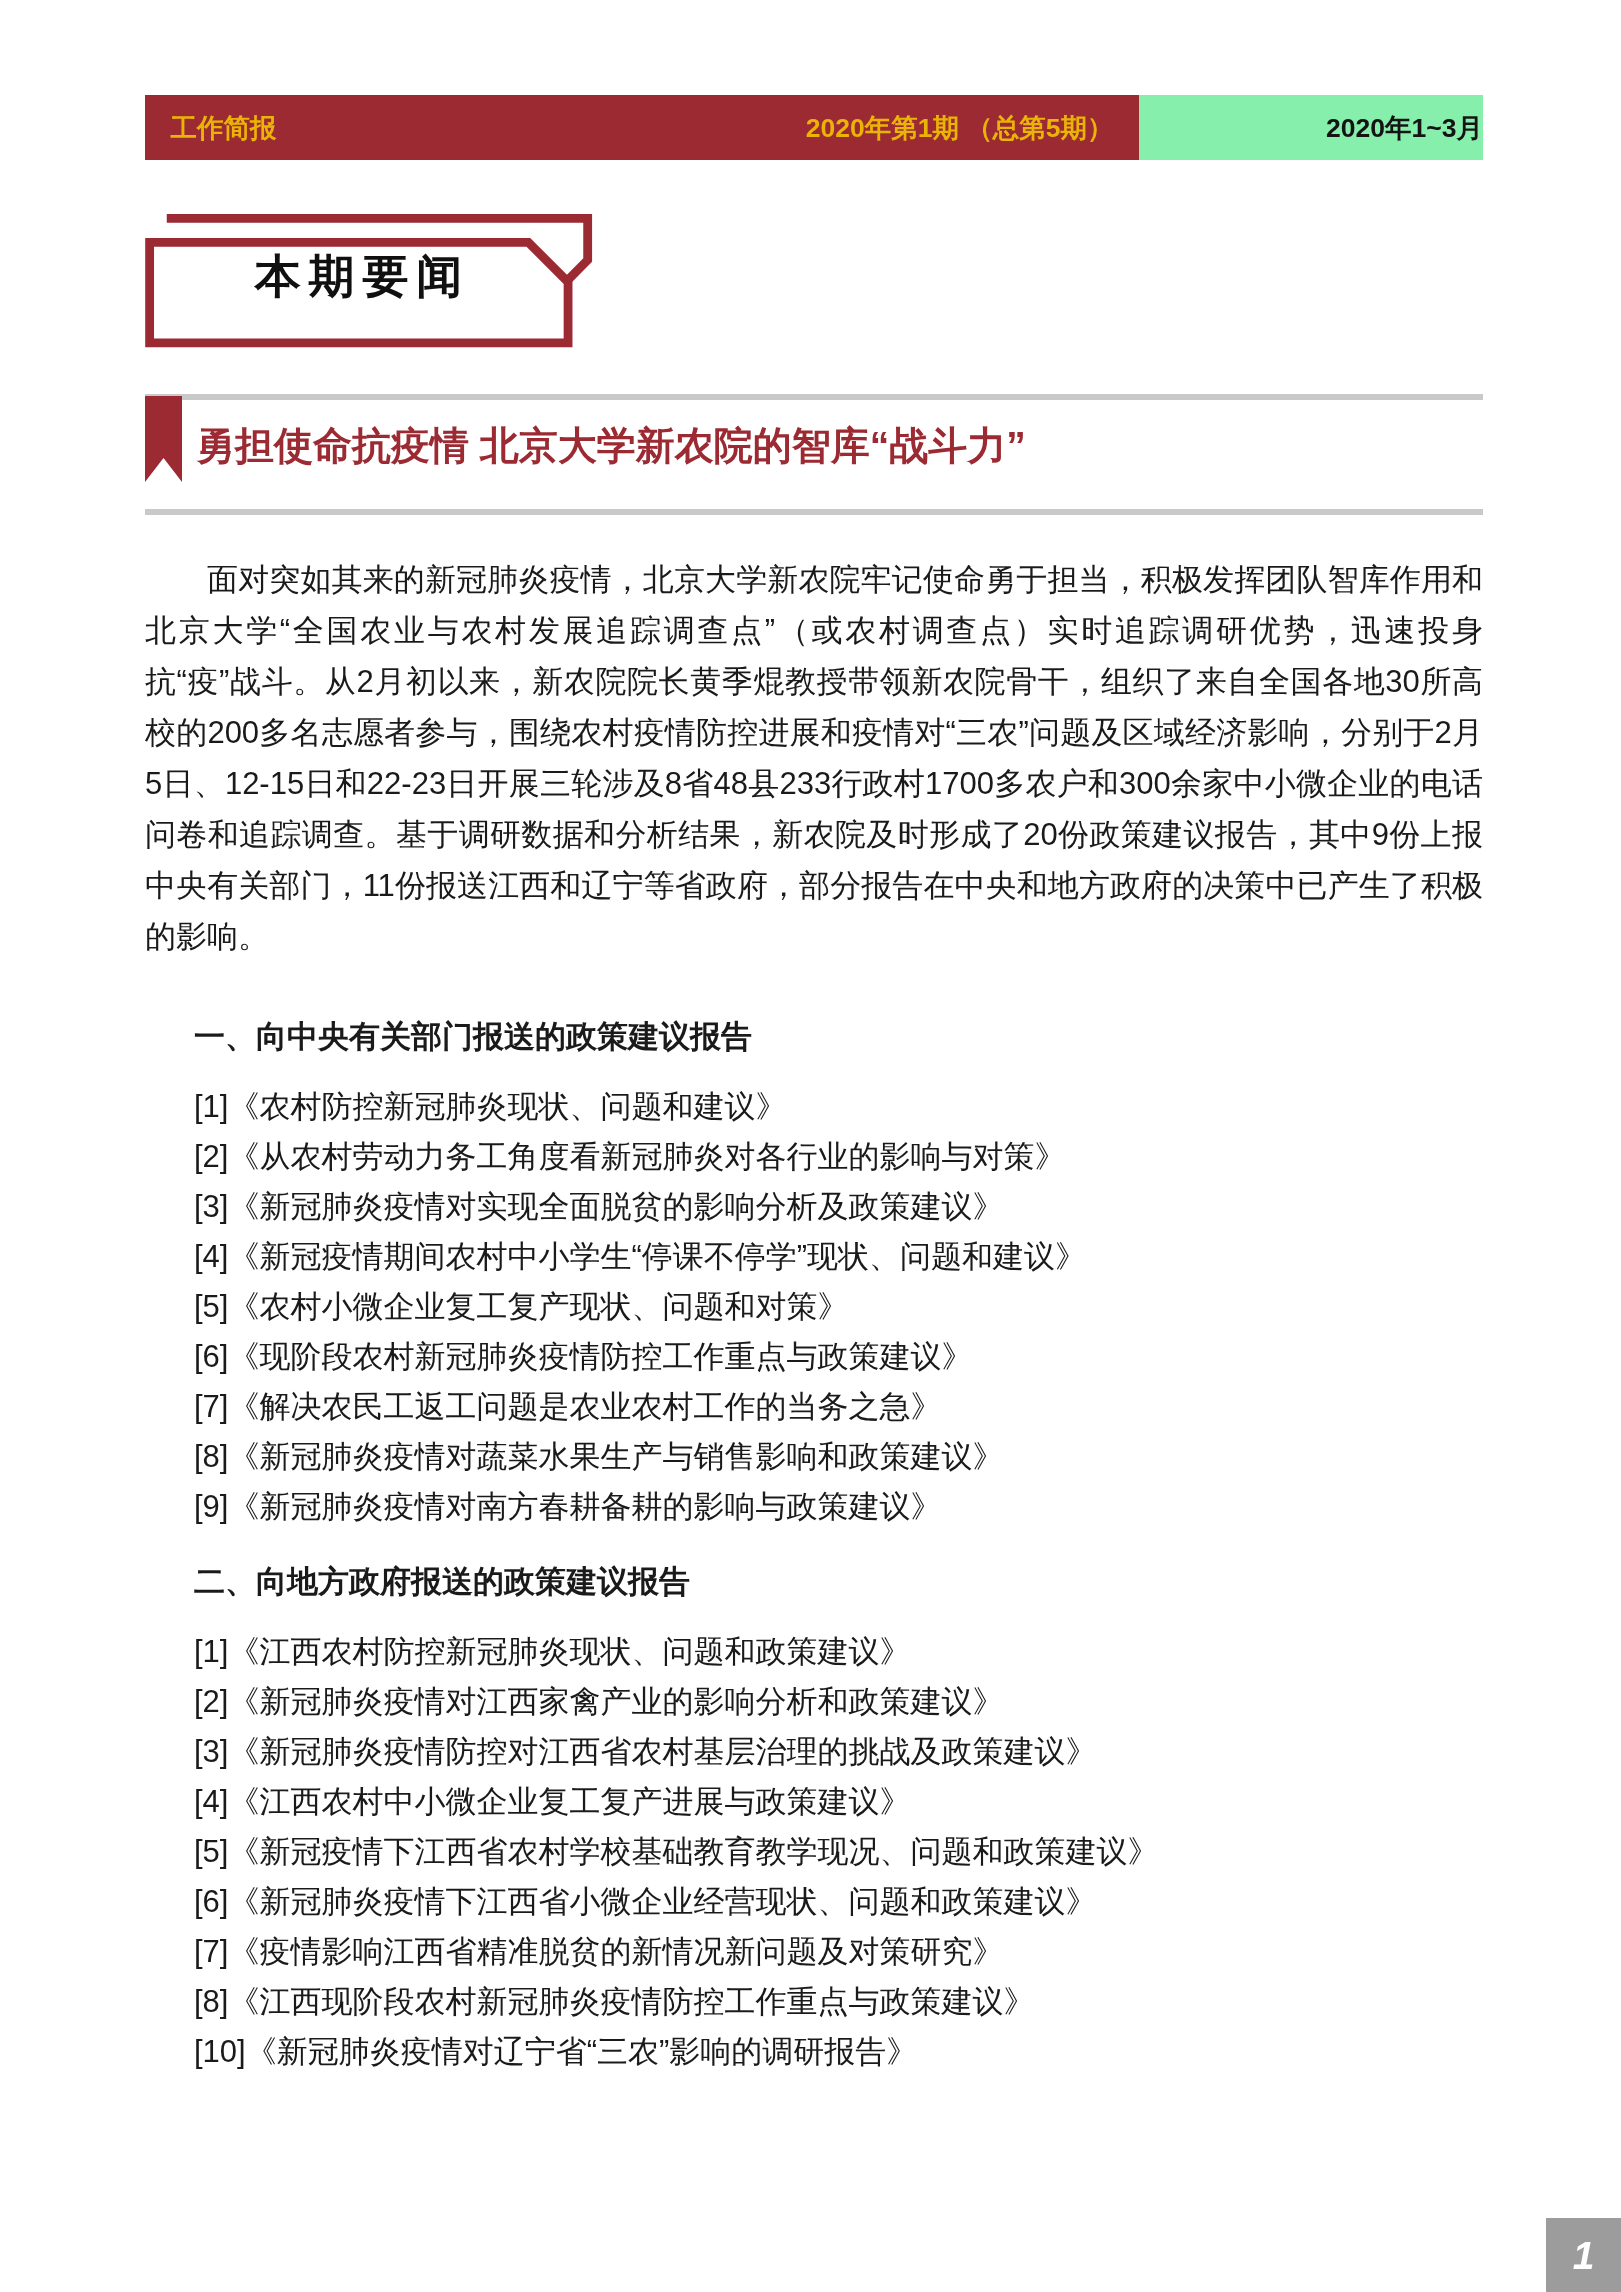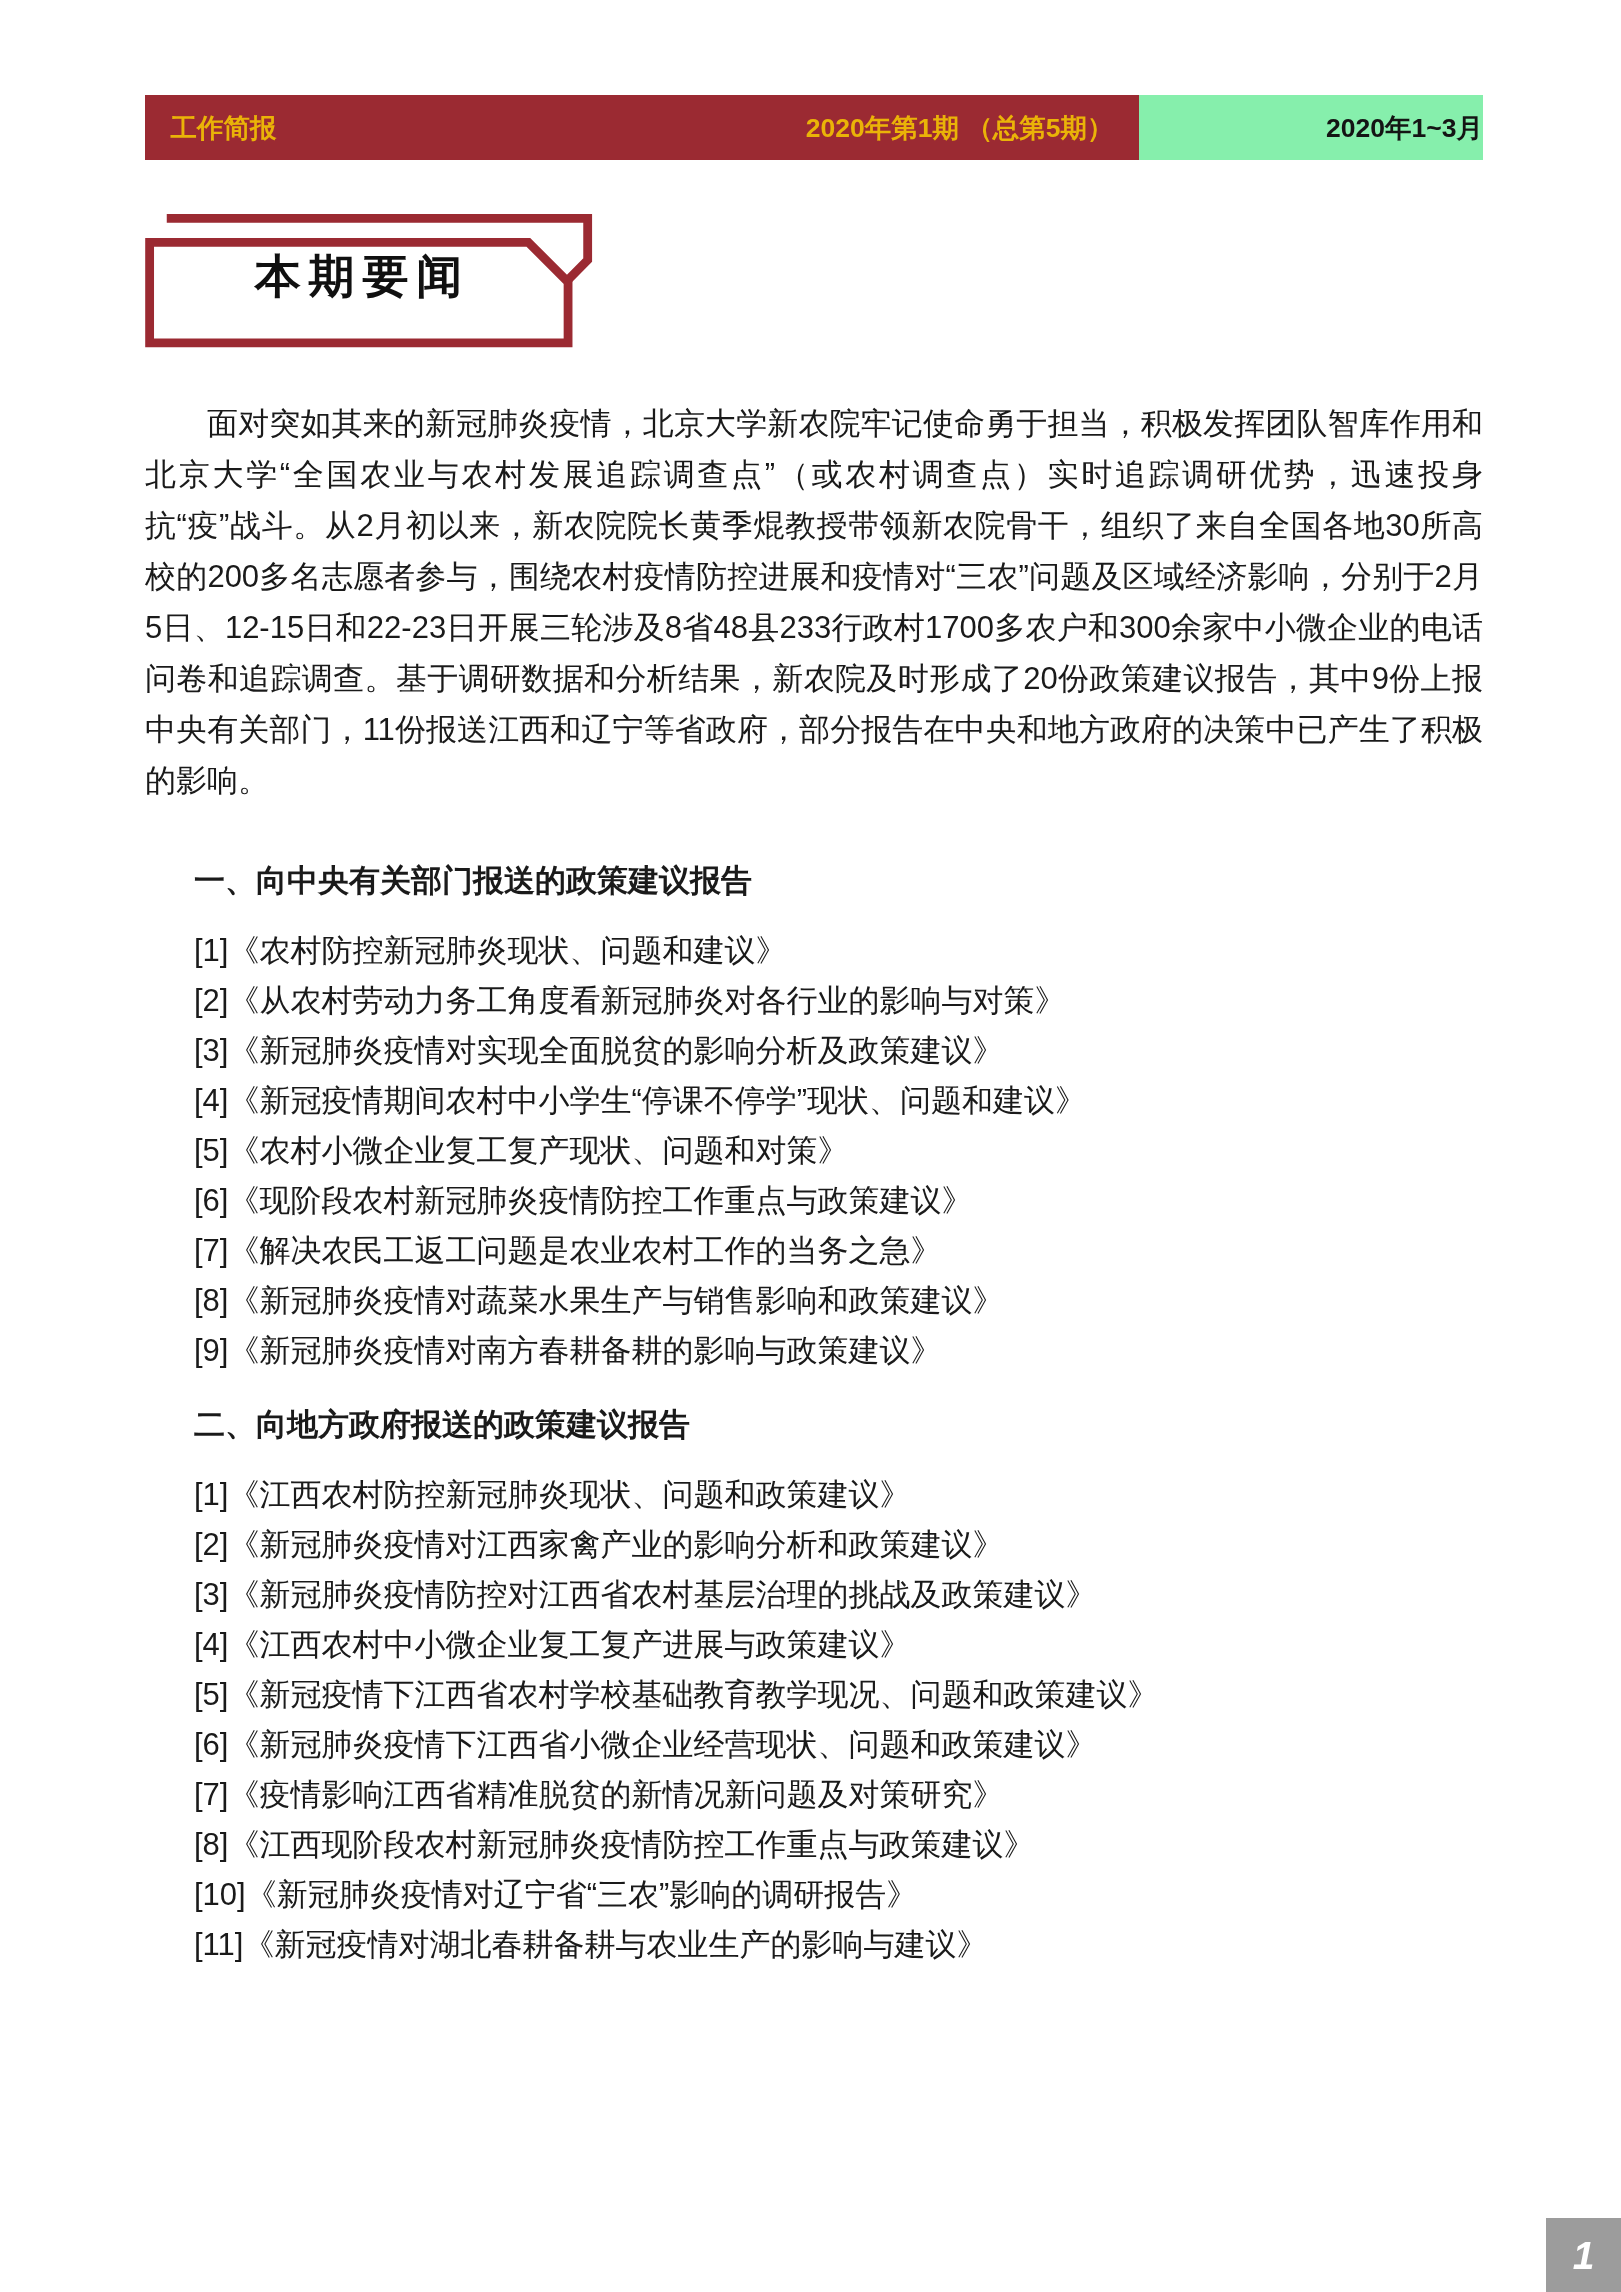--- a/index.html
+++ b/index.html
@@ -94,20 +94,26 @@
 
         <path d="M 22 6.5 H 451.5 V 49 L 404.5 96.5" fill="none" stroke="#9b2a32" stroke-width="9"></path>
 
         <path d="M 4.5 31 H 391 L 431.5 71.5 V 133.5 H 4.5 Z" fill="#ffffff" stroke="#9b2a32" stroke-width="9"></path>
       </svg>
       <div class="banner-label">本期要闻</div>
     </div>
 
     <section class="article">
 
+      <div class="article-heading-block">
+        <div class="rule rule-top"></div>
+        <div class="ribbon"></div>
+        <h1 class="article-heading">勇担使命抗疫情 北京大学新农院的智库“战斗力”</h1>
+        <div class="rule rule-bottom"></div>
+      </div>
 
       <p class="article-body">面对突如其来的新冠肺炎疫情，北京大学新农院牢记使命勇于担当，积极发挥团队智库作用和北京大学“全国农业与农村发展追踪调查点”（或农村调查点）实时追踪调研优势，迅速投身抗“疫”战斗。从2月初以来，新农院院长黄季焜教授带领新农院骨干，组织了来自全国各地30所高校的200多名志愿者参与，围绕农村疫情防控进展和疫情对“三农”问题及区域经济影响，分别于2月5日、12-15日和22-23日开展三轮涉及8省48县233行政村1700多农户和300余家中小微企业的电话问卷和追踪调查。基于调研数据和分析结果，新农院及时形成了20份政策建议报告，其中9份上报中央有关部门，11份报送江西和辽宁等省政府，部分报告在中央和地方政府的决策中已产生了积极的影响。</p>
 
       <div class="report-section">
         <h2 class="section-heading">一、向中央有关部门报送的政策建议报告</h2>
         <ul class="report-list">
             <li class="report-item">[1]《农村防控新冠肺炎现状、问题和建议》</li>
             <li class="report-item">[2]《从农村劳动力务工角度看新冠肺炎对各行业的影响与对策》</li>
             <li class="report-item">[3]《新冠肺炎疫情对实现全面脱贫的影响分析及政策建议》</li>
             <li class="report-item">[4]《新冠疫情期间农村中小学生“停课不停学”现状、问题和建议》</li>
@@ -124,21 +130,20 @@
         <ul class="report-list">
             <li class="report-item">[1]《江西农村防控新冠肺炎现状、问题和政策建议》</li>
             <li class="report-item">[2]《新冠肺炎疫情对江西家禽产业的影响分析和政策建议》</li>
             <li class="report-item">[3]《新冠肺炎疫情防控对江西省农村基层治理的挑战及政策建议》</li>
             <li class="report-item">[4]《江西农村中小微企业复工复产进展与政策建议》</li>
             <li class="report-item">[5]《新冠疫情下江西省农村学校基础教育教学现况、问题和政策建议》</li>
             <li class="report-item">[6]《新冠肺炎疫情下江西省小微企业经营现状、问题和政策建议》</li>
             <li class="report-item">[7]《疫情影响江西省精准脱贫的新情况新问题及对策研究》</li>
             <li class="report-item">[8]《江西现阶段农村新冠肺炎疫情防控工作重点与政策建议》</li>
             <li class="report-item">[10]《新冠肺炎疫情对辽宁省“三农”影响的调研报告》</li>
-            <li class="report-item">[11]《新冠疫情对湖北春耕备耕与农业生产的影响与建议》</li>
           </ul>
       </div>
 
     </section>
   </div>
 
   <div class="page-number">
     <span>1</span>
   </div>
 </div>

